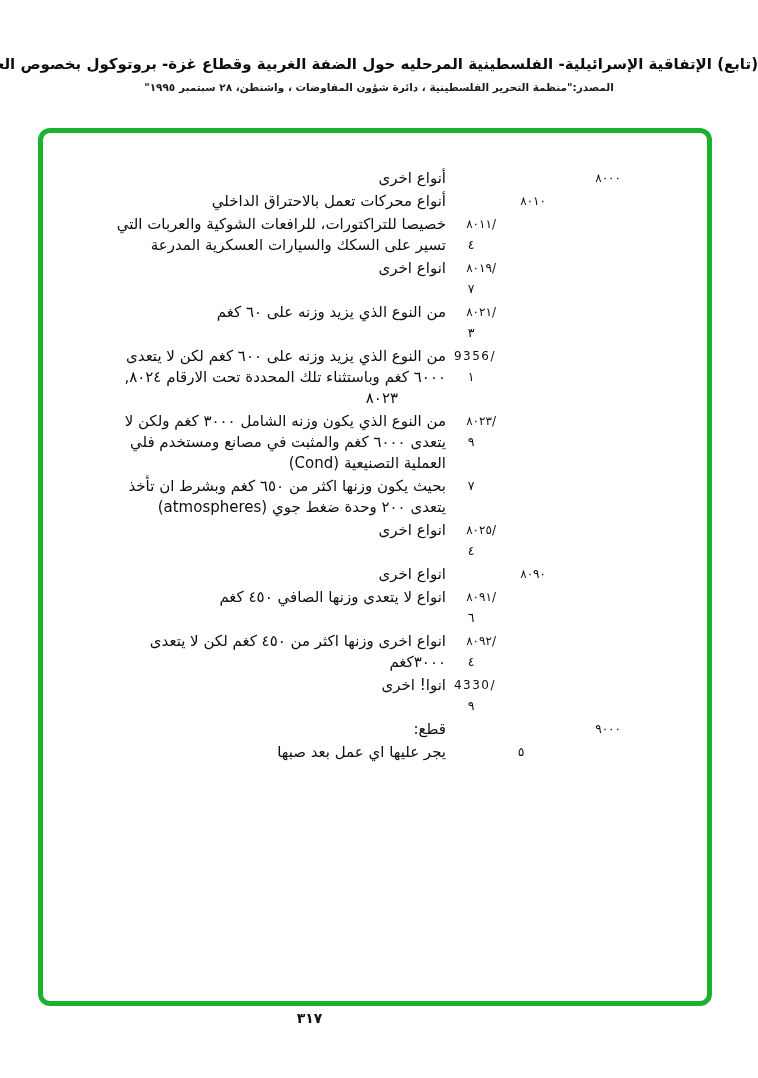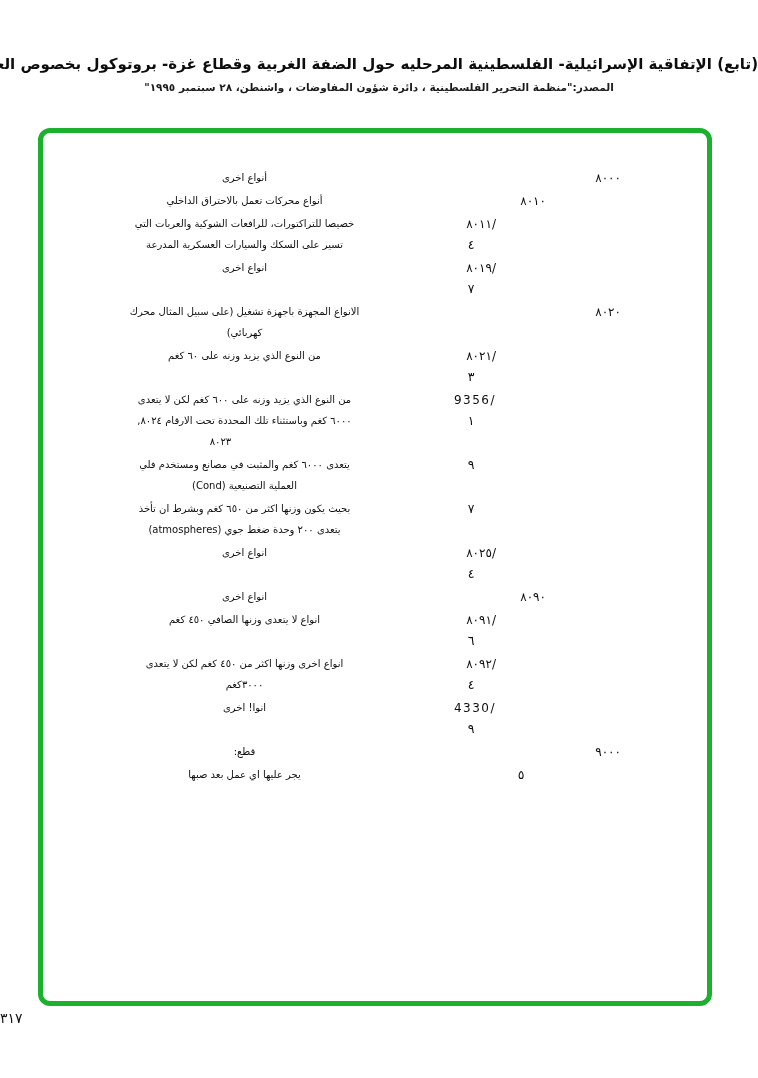--- a/index.html
+++ b/index.html
@@ -43,41 +43,41 @@
   .line{
     display:grid;
     direction:ltr;
     grid-template-columns:403px 50px 50px 75px;
     height:21px;
     align-items:center;
   }
   .cell{overflow:visible;white-space:nowrap;}
   .cell-text{
     direction:rtl;
-    text-align:center;
-    font-size:10px;
+    text-align:right;
+    font-size:15px;
     color:#0e0e0e;
   }
   .cell-text.ind{padding-right:48px;}
   .cell-code{
     direction:ltr;
     text-align:right;
     font-size:12px;
     letter-spacing:1.5px;
     color:#0e0e0e;
   }
   .cell-code.digit{
     text-align:center;
     letter-spacing:0;
     font-size:12.5px;
   }
   .page-number{
     position:absolute;top:1010px;left:0;width:619px;
-    text-align:left;
-    font-size:14px;font-weight:normal;
+    text-align:center;
+    font-size:14px;font-weight:bold;
     letter-spacing:3px;
     direction:rtl;
   }
 </style>
 </head>
 <body>
 
 <div class="page">
 
   <div class="page-header">
@@ -126,34 +126,20 @@
           </div>
           <div class="line">
             <div class="cell cell-text"></div>
             <div class="cell cell-code sub digit">٧</div>
             <div class="cell cell-code mid"></div>
             <div class="cell cell-code top"></div>
           </div>
         </div>
         <div class="group">
           <div class="line">
-            <div class="cell cell-text">الانواع المجهزة باجهزة تشغيل (على سبيل المثال محرك</div>
-            <div class="cell cell-code sub"></div>
-            <div class="cell cell-code mid"></div>
-            <div class="cell cell-code top">٨٠٢٠</div>
-          </div>
-          <div class="line">
-            <div class="cell cell-text">كهربائي)</div>
-            <div class="cell cell-code sub"></div>
-            <div class="cell cell-code mid"></div>
-            <div class="cell cell-code top"></div>
-          </div>
-        </div>
-        <div class="group">
-          <div class="line">
             <div class="cell cell-text">من النوع الذي يزيد وزنه على ٦٠ كغم</div>
             <div class="cell cell-code sub">٨٠٢١/</div>
             <div class="cell cell-code mid"></div>
             <div class="cell cell-code top"></div>
           </div>
           <div class="line">
             <div class="cell cell-text"></div>
             <div class="cell cell-code sub digit">٣</div>
             <div class="cell cell-code mid"></div>
             <div class="cell cell-code top"></div>
@@ -174,20 +160,26 @@
           </div>
           <div class="line">
             <div class="cell cell-text ind">٨٠٢٣</div>
             <div class="cell cell-code sub"></div>
             <div class="cell cell-code mid"></div>
             <div class="cell cell-code top"></div>
           </div>
         </div>
         <div class="group">
           <div class="line">
+            <div class="cell cell-text">من النوع الذي يكون وزنه الشامل ٣٠٠٠ كغم ولكن لا</div>
+            <div class="cell cell-code sub">٨٠٢٣/</div>
+            <div class="cell cell-code mid"></div>
+            <div class="cell cell-code top"></div>
+          </div>
+          <div class="line">
             <div class="cell cell-text">يتعدى ٦٠٠٠ كغم والمثبت في مصانع ومستخدم فلي</div>
             <div class="cell cell-code sub digit">٩</div>
             <div class="cell cell-code mid"></div>
             <div class="cell cell-code top"></div>
           </div>
           <div class="line">
             <div class="cell cell-text">العملية التصنيعية (Cond)</div>
             <div class="cell cell-code sub"></div>
             <div class="cell cell-code mid"></div>
             <div class="cell cell-code top"></div>

